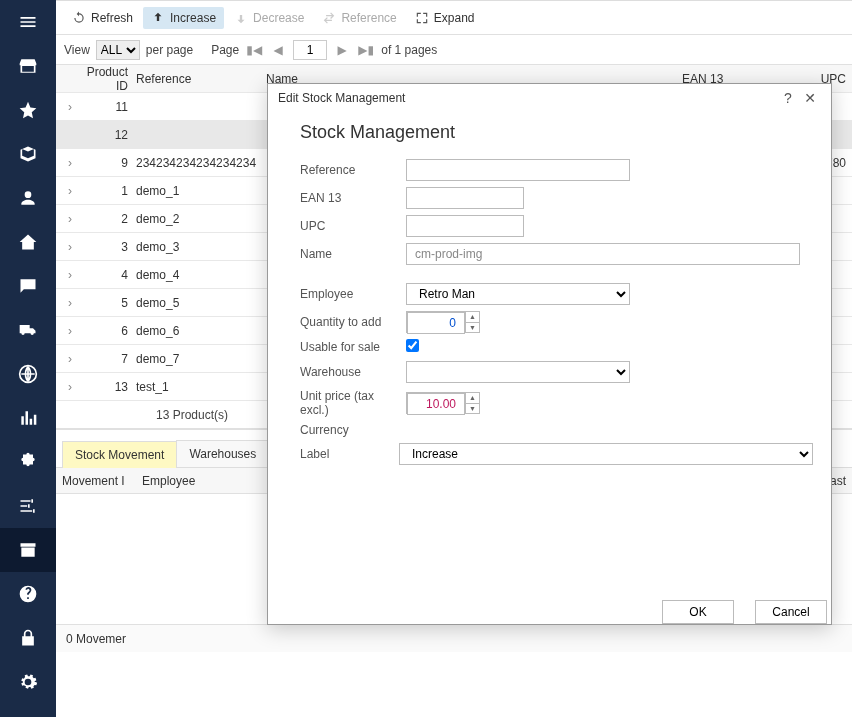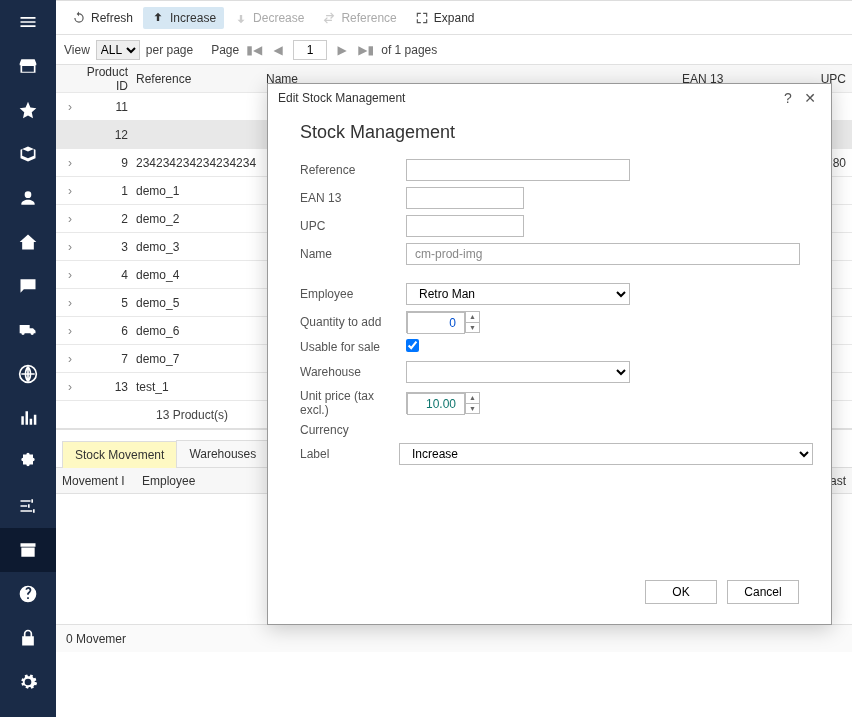--- a/index.html
+++ b/index.html
@@ -53,21 +53,21 @@
 .w-short { width: 118px; }
 .w-med { width: 224px; }
 .w-long { width: 394px; }
 .w-long2 { width: 414px; }
 .num-wrap { display: inline-flex; align-items: stretch; border: 1px solid #bbb; height: 22px; }
 .num-wrap input { width: 58px; border: none; text-align: right; padding-right: 3px; font-size: 12px; color: #0050d0; }
 .num-wrap .spin { width: 14px; display: flex; flex-direction: column; border-left: 1px solid #bbb; }
 .num-wrap .spin div { flex: 1; font-size: 7px; display: flex; align-items: center; justify-content: center; color: #666; cursor: pointer; }
 .num-wrap .spin div:first-child { border-bottom: 1px solid #bbb; }
 input[readonly] { color: #888; }
-.dlg-foot { height: 44px; display: flex; align-items: flex-start; justify-content: flex-end; gap: 10px; padding: 0 32px; }
+.dlg-foot { height: 44px; display: flex; align-items: flex-end; justify-content: flex-end; gap: 21px; padding: 0 4px; }
 .btn { min-width: 72px; height: 24px; border: 1px solid #bbb; background: #fff; font-size: 12px; cursor: pointer; }
 .sect-gap { height: 12px; }
 </style>
 </head>
 <body>
 
 <div class="sidebar">
   <div class="sidebar-item">
       <svg viewBox="0 0 24 24">
         <path d="M3 6h18v2H3zM3 11h18v2H3zM3 16h18v2H3z"></path>
@@ -369,21 +369,21 @@
         <div class="fctrl"><input type="checkbox" checked="" style=""></div>
       </div>
     <div class="frow">
         <div class="flabel">Warehouse</div>
         <div class="fctrl"><select class="w-med"><option></option></select></div>
       </div>
     <div class="frow">
         <div class="flabel">Unit price (tax excl.)</div>
         <div class="fctrl">
       <div class="num-wrap">
-        <input type="text" style="color: #0f766e;" value="10.00">
+        <input type="text" style="color: #be185d;" value="10.00">
         <div class="spin">
               <div>▲</div>
               <div>▼</div>
             </div>
       </div>
     </div>
       </div>
     <div class="frow">
         <div class="flabel">Currency</div>
       </div>

